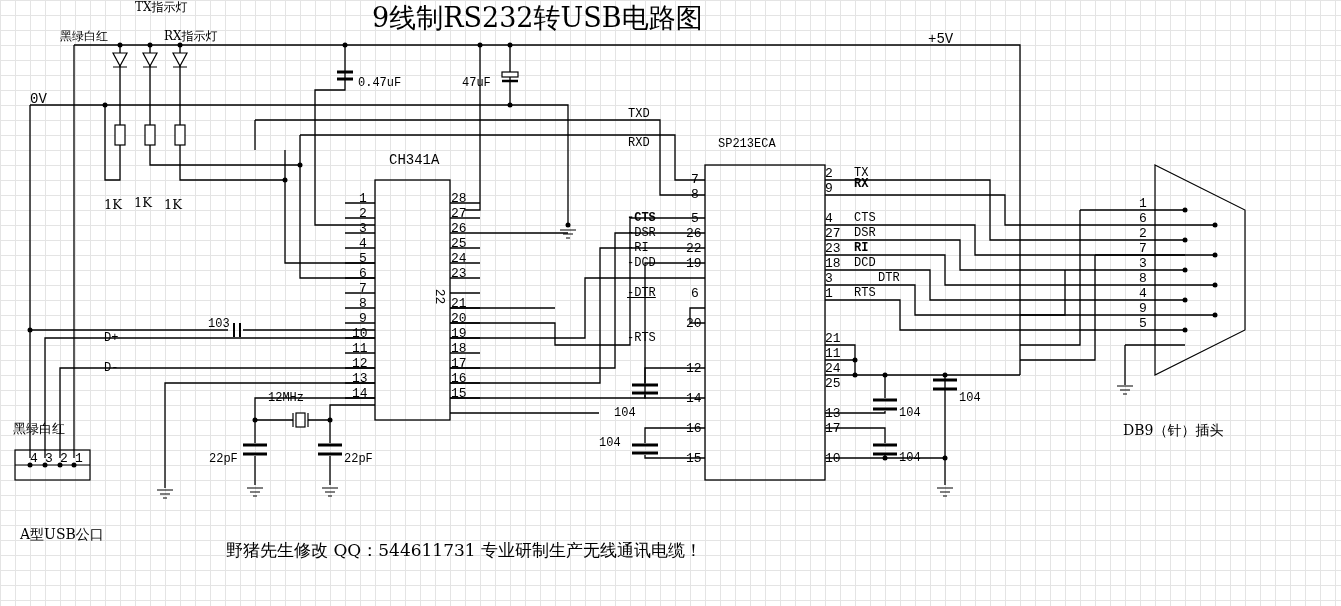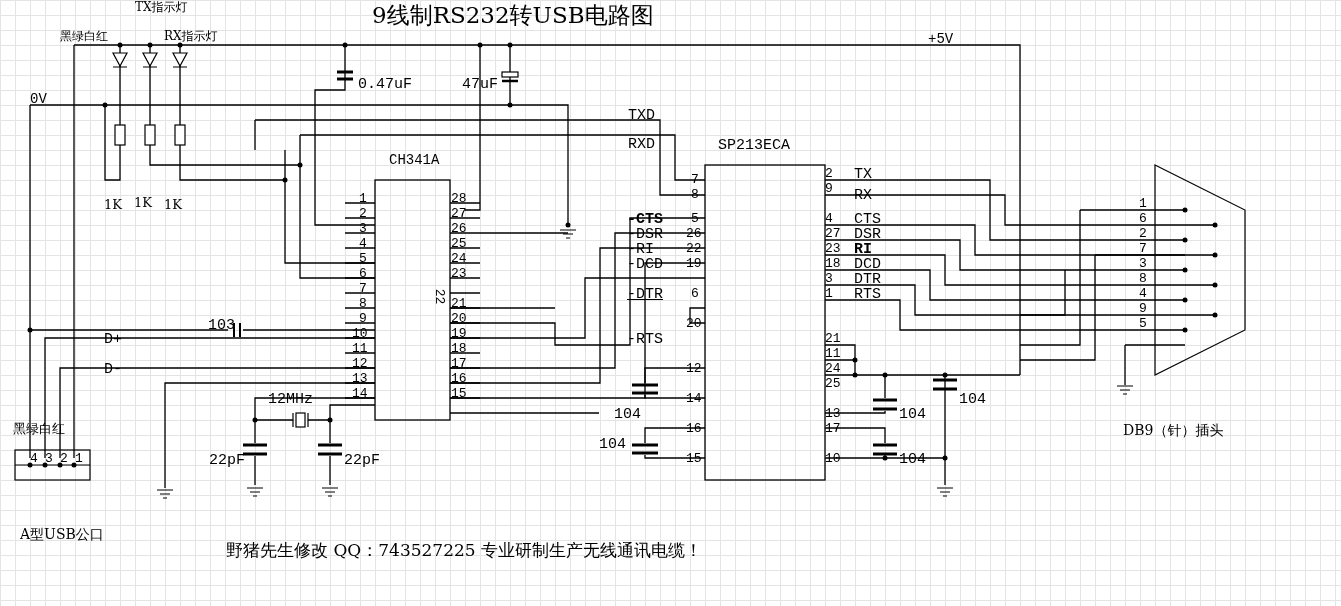--- a/index.html
+++ b/index.html
@@ -4,22 +4,22 @@
 <style>
   html,body{margin:0;padding:0;}
   body{width:1341px;height:606px;overflow:hidden;background:#ffffff;position:relative;
     background-image:
       linear-gradient(#e4e4e4 1px, transparent 1px),
       linear-gradient(90deg, #e4e4e4 1px, transparent 1px);
     background-size:15px 15px;background-position:0 0;}
   #canvas{position:absolute;left:0;top:0;}
   .t{position:absolute;font-family:"DejaVu Serif","Liberation Serif",serif;color:#000;white-space:nowrap;line-height:1;}
   .pin{font-family:"Liberation Mono","DejaVu Sans Mono",monospace;font-size:13px;}
-  .sig{font-family:"Liberation Mono","DejaVu Sans Mono",monospace;font-size:15px;}
-  .title{font-family:"DejaVu Serif","Liberation Serif",serif;font-size:23px;}
+  .sig{font-family:"Liberation Mono","DejaVu Sans Mono",monospace;font-size:12px;}
+  .title{font-family:"DejaVu Serif","Liberation Serif",serif;font-size:27px;}
   .bold{font-weight:normal;}
 </style>
 </head>
 <body>
 
 <svg id="canvas" width="1341" height="606" viewBox="0 0 1341 606">
   <g stroke="#000" stroke-width="1.3" fill="none">
 
     <path d="M74 45 H1020 V375"></path>
     <path d="M74 45 V458"></path>
@@ -260,26 +260,26 @@
     <div class="t pin" style="left: 825px; top: 272px;">3</div>
     <div class="t pin" style="left: 825px; top: 287px;">1</div>
     <div class="t pin" style="left: 825px; top: 332px;">21</div>
     <div class="t pin" style="left: 825px; top: 347px;">11</div>
     <div class="t pin" style="left: 825px; top: 362px;">24</div>
     <div class="t pin" style="left: 825px; top: 377px;">25</div>
     <div class="t pin" style="left: 825px; top: 407px;">13</div>
     <div class="t pin" style="left: 825px; top: 422px;">17</div>
     <div class="t pin" style="left: 825px; top: 452px;">10</div>
     <div class="t sig" style="left: 854px; top: 167px;">TX</div>
-    <div class="t sig" style="left: 854px; top: 188px;">RX</div>
+    <div class="t sig" style="left: 854px; top: 178px; font-weight: bold;">RX</div>
     <div class="t sig" style="left: 854px; top: 212px;">CTS</div>
     <div class="t sig" style="left: 854px; top: 227px;">DSR</div>
     <div class="t sig" style="left: 854px; top: 242px; font-weight: bold;">RI</div>
     <div class="t sig" style="left: 854px; top: 257px;">DCD</div>
-    <div class="t sig" style="left: 854px; top: 272px;">DTR</div>
+    <div class="t sig" style="left: 878px; top: 272px;">DTR</div>
     <div class="t sig" style="left: 854px; top: 287px;">RTS</div>
   </div>
 
 <div class="t" style="left:13px;top:422px;font-size:13px;">黑绿白红</div>
 <div id="usb-pins">
     <div class="t pin" style="left: 30px; top: 452px;">4</div>
     <div class="t pin" style="left: 45px; top: 452px;">3</div>
     <div class="t pin" style="left: 60px; top: 452px;">2</div>
     <div class="t pin" style="left: 75px; top: 452px;">1</div>
   </div>
@@ -291,13 +291,13 @@
     <div class="t pin" style="left: 1139px; top: 227px;">2</div>
     <div class="t pin" style="left: 1139px; top: 242px;">7</div>
     <div class="t pin" style="left: 1139px; top: 257px;">3</div>
     <div class="t pin" style="left: 1139px; top: 272px;">8</div>
     <div class="t pin" style="left: 1139px; top: 287px;">4</div>
     <div class="t pin" style="left: 1139px; top: 302px;">9</div>
     <div class="t pin" style="left: 1139px; top: 317px;">5</div>
   </div>
 <div class="t bold" style="left:1123px;top:423px;font-size:14px;">DB9（针）插头</div>
 
-<div class="t bold" style="left:226px;top:542px;font-size:17px;">野猪先生修改 QQ：743527225   专业研制生产无线通讯电缆！</div>
+<div class="t bold" style="left:226px;top:542px;font-size:17px;">野猪先生修改 QQ：544611731   专业研制生产无线通讯电缆！</div>
 
 </body></html>

